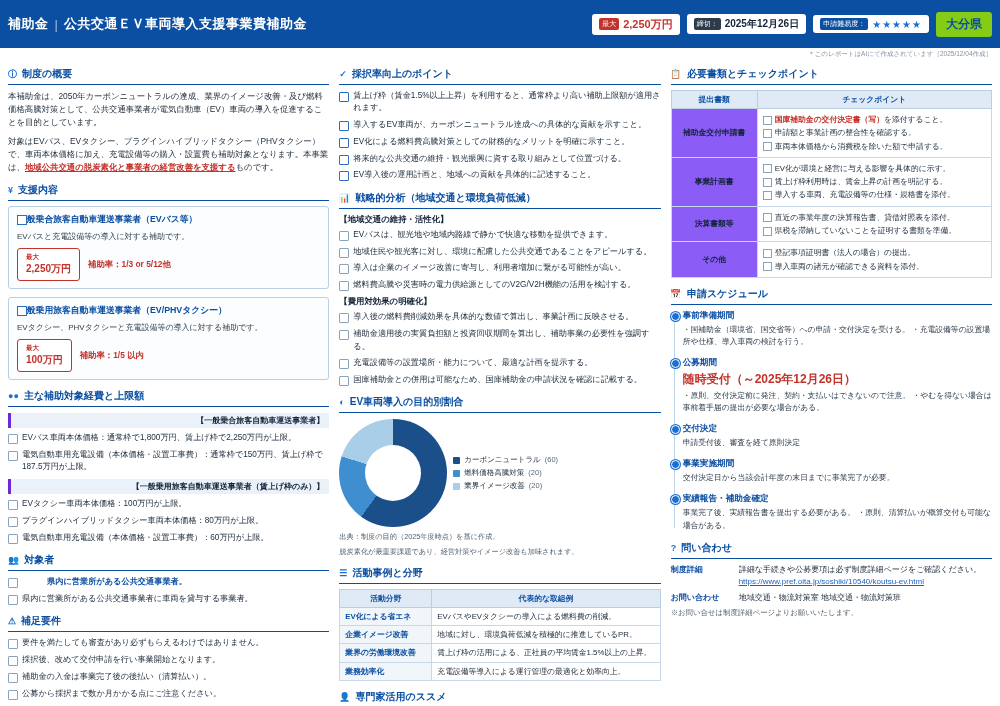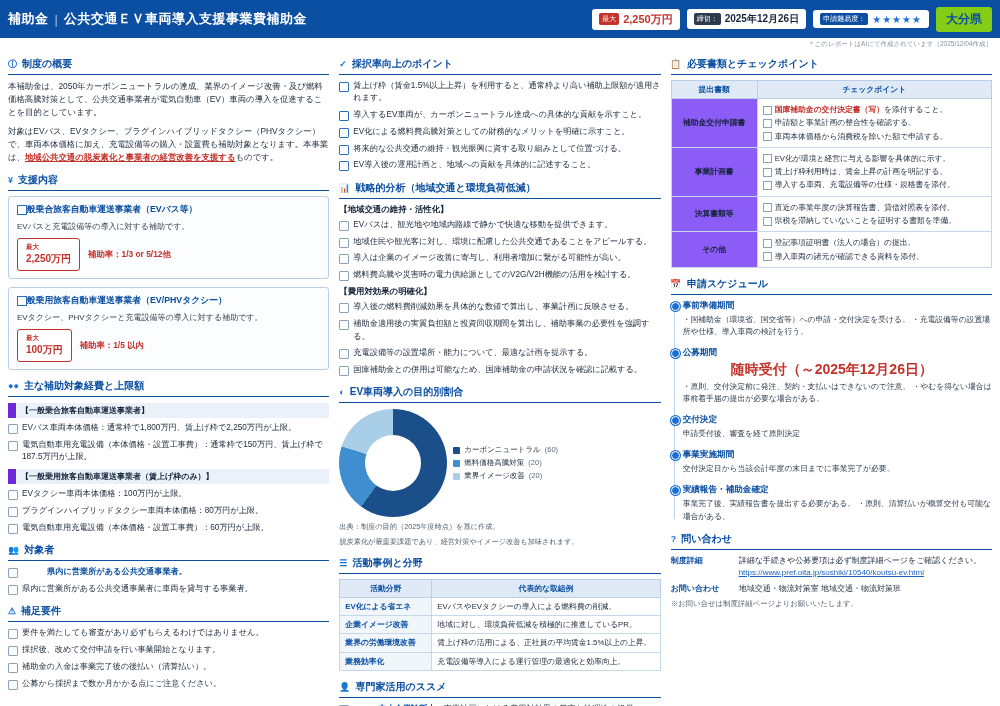--- a/index.html
+++ b/index.html
@@ -14,21 +14,21 @@
   }
   .page {
     width: 1000px;
     height: 706px;
     background: #ffffff;
     position: relative;
     overflow: hidden;
   }
   
   .header {
-    height: 38px;
+    height: 48px;
     background: #0b4fa2;
     display: flex;
     align-items: center;
     padding: 0 8px;
     color: #fff;
   }
   .header .title {
     font-size: 13px;
     font-weight: bold;
     letter-spacing: .5px;
@@ -172,26 +172,27 @@
     padding: 4px 8px;
     background: #fff;
     white-space: nowrap;
   }
   .chip .mini { font-size: 6.5px; display: block; color: #c3322b; }
   .chipsub { font-size: 8.4px; color: #c3322b; font-weight: bold; }
   .chipsub .lbl { color: #c3322b; }
 
   .mini-head {
     background: #eaf1f9;
-    border-left: 8px solid #6d28d9;
+    border-left: 3px solid #6d28d9;
     font-size: 8px;
     font-weight: bold;
     padding: 2px 5px;
     margin: 6px 0 4px 0;
     color: #15243a;
+    text-align: right;
   }
 
   
   .chartwrap { display: flex; align-items: center; gap: 6px; margin: 6px 0 4px 0; }
   .donut {
     width: 108px; height: 108px; flex: none;
     border-radius: 50%;
     position: relative;
   }
   .donut .hole {
@@ -271,21 +272,21 @@
     content: "";
     position: absolute;
     left: -12px; top: 2px;
     width: 7px; height: 7px;
     border-radius: 50%;
     background: #1a6fd4;
     border: 1.5px solid #fff;
     box-shadow: 0 0 0 1px #1a6fd4;
   }
   .tl-title { font-size: 8.6px; font-weight: bold; color: #0b4fa2; margin-bottom: 2px; }
-  .tl-strong { font-size: 14px; font-weight: bold; color: #c3322b; margin-bottom: 2px; margin-left: 48px; }
+  .tl-strong { font-size: 12px; font-weight: bold; color: #c3322b; margin-bottom: 2px; }
   .tl-body { font-size: 7.8px; line-height: 1.55; color: #2b3a49; }
 
   
   .contact-row { display: flex; font-size: 8px; margin-bottom: 4px; line-height: 1.5; }
   .contact-row .lab { width: 68px; color: #0b4fa2; font-weight: bold; flex: none; }
   .contact-row .val { flex: 1; }
   a.link { color: #1a62c4; text-decoration: underline; word-break: break-all; }
   .note-star { font-size: 7.4px; color: #51606e; margin-top: 4px; }
 </style>
 </head>

